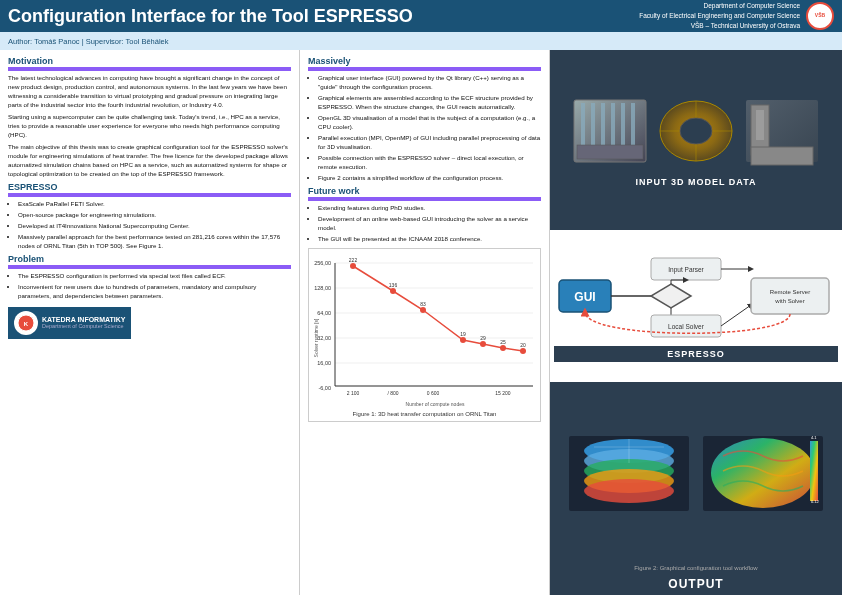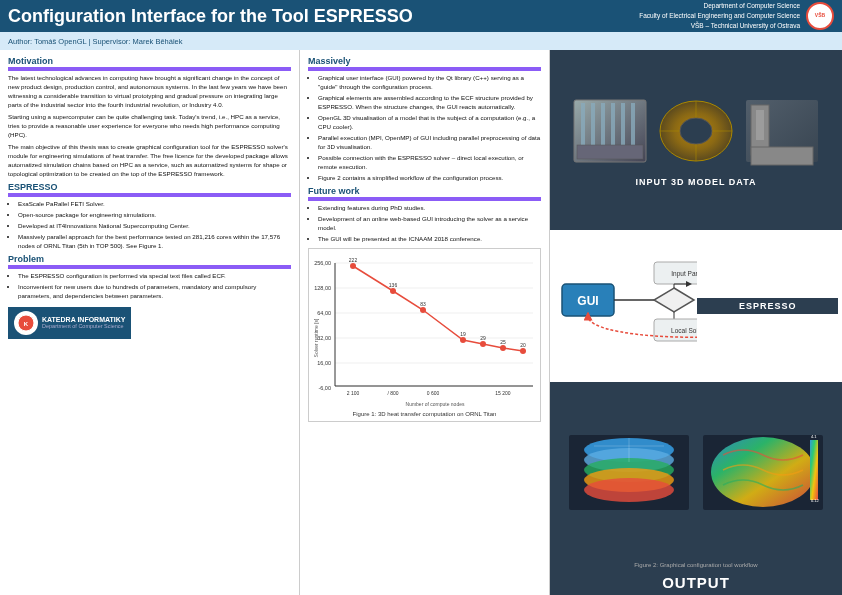--- a/index.html
+++ b/index.html
@@ -131,21 +131,21 @@
       text-align: center;
       padding: 4px 0;
       width: 100%;
     }
 
     
     #right-mid {
       background: #fff;
       height: 120px;
       display: flex;
-      flex-direction: row;
+      flex-direction: column;
       align-items: center;
       justify-content: center;
       padding: 4px;
       position: relative;
     }
     #espresso-label {
       background: #2c3e50;
       color: #fff;
       font-size: 9px;
       font-weight: bold;
@@ -166,21 +166,21 @@
       position: relative;
     }
     #output-images {
       display: flex;
       gap: 4px;
       padding: 6px;
     }
     #output-label {
       background: #2c3e50;
       color: #fff;
-      font-size: 15px;
+      font-size: 12px;
       font-weight: bold;
       letter-spacing: 1px;
       text-align: center;
       padding: 4px 0;
       width: 100%;
     }
 
     
     #chart-container {
       margin-top: 4px;
@@ -221,21 +221,21 @@
     <div id="header-right-text">
       <div>Department of Computer Science</div>
       <div>Faculty of Electrical Engineering and Computer Science</div>
       <div>VŠB – Technical University of Ostrava</div>
     </div>
     <div class="vsb-circle">VŠB</div>
   </div>
 </div>
 
 <div id="author-bar">
-  <span>Author: Tomáš OpenGL | Supervisor: Marek Běhálek</span>
+  <span>Author: Tomáš Panoc | Supervisor: Tool Běhálek</span>
 </div>
 
 <div id="main">
 
   <div id="left-col">
     <h2 class="section-title">Motivation</h2>
     <p class="body-text">The latest technological advances in computing have brought a significant change in the concept of new product design, production control, and autonomous systems. In the last few years we have been witnessing a considerable transition to virtual prototyping and gradual pressure on integrating large parts of the industrial sector into the fourth industrial revolution, or Industry 4.0.</p>
     <p class="body-text">Starting using a supercomputer can be quite challenging task. Today's trend, i.e., HPC as a service, tries to provide a reasonable user experience for everyone who needs high performance computing (HPC).</p>
     <p class="body-text">The main objective of this thesis was to create graphical configuration tool for the ESPRESSO solver's module for engineering simulations of heat transfer. The free licence for the developed package allows automatized simulation chains based on HPC as a service, such as automatized systems for shape or topological optimization to be created on the top of the ESPRESSO framework.</p>
 

